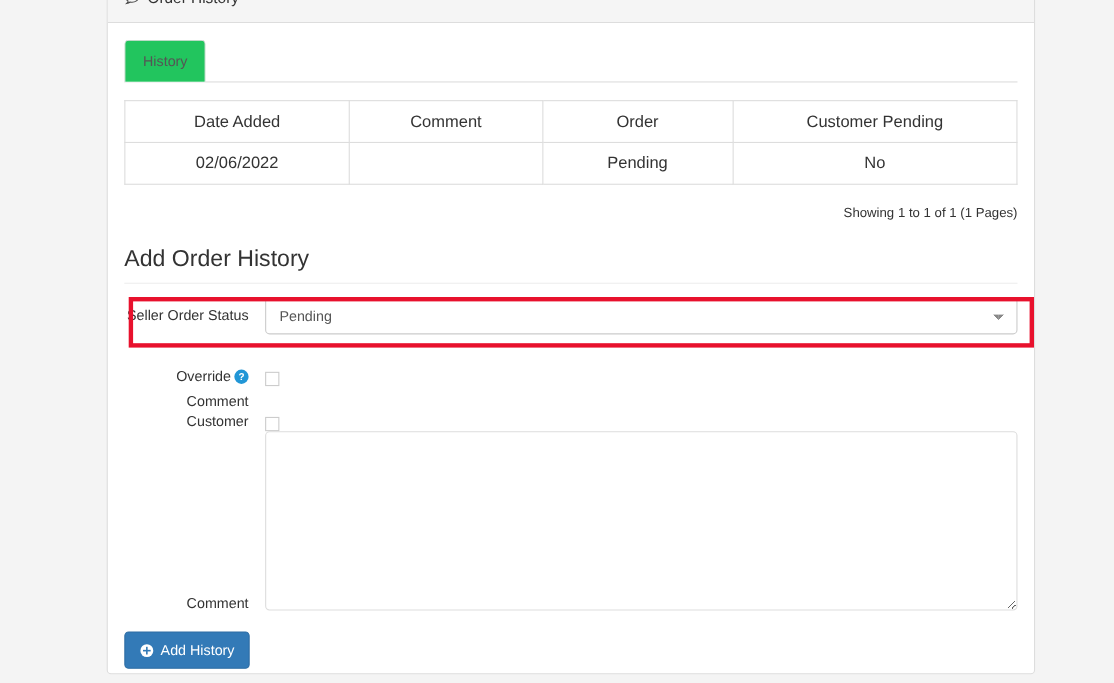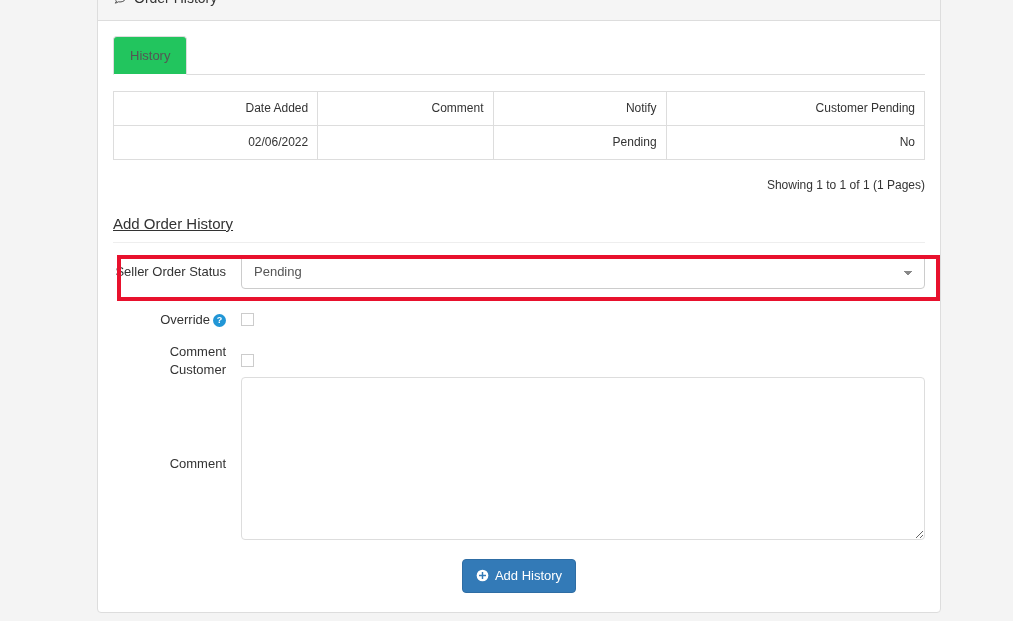--- a/index.html
+++ b/index.html
@@ -88,50 +88,49 @@
   }
   table.history-table {
     width: 100%;
     border-collapse: collapse;
     table-layout: fixed;
   }
   table.history-table th,
   table.history-table td {
     border: 1px solid #dddddd;
     padding: 8px 9px;
-    font-size: 12px;
+    font-size: 15px;
     font-weight: normal;
-    text-align: right;
+    text-align: center;
     color: #333333;
     vertical-align: top;
     line-height: 1.4;
   }
   table.history-table th { background: #ffffff; }
   .col-date { width: 25.2%; }
   .col-comment { width: 21.3%; }
   .col-status { width: 21.0%; }
   .col-notified { width: 32.5%; }
 
   .results-line {
     text-align: right;
     font-size: 12px;
     color: #333333;
     padding-top: 18px;
   }
 
   
   h2.section-title {
-    font-size: 15px;
+    font-size: 21px;
     font-weight: normal;
     color: #333333;
     margin: 23px 0 0 0;
     padding: 0 0 9px 0;
     line-height: 1.2;
     border-bottom: 1px solid #eeeeee;
-    text-decoration: underline;
   }
 
   .form-area {
     position: relative;
     padding-top: 6px;
   }
 
   
   .highlight-box {
     position: absolute;
@@ -139,21 +138,21 @@
     top: 12px;
     width: 823px;
     height: 46px;
     border: 4px solid #e8112d;
     box-sizing: border-box;
     pointer-events: none;
   }
 
   .form-group {
     display: flex;
-    align-items: center;
+    align-items: flex-end;
     margin-bottom: 0;
   }
   .control-label {
     width: 128px;
     flex: 0 0 128px;
     text-align: right;
     font-size: 13px;
     color: #333333;
     padding-right: 15px;
     box-sizing: border-box;
@@ -231,21 +230,21 @@
     background-color: #ffffff;
     border: 1px solid #dddddd;
     border-radius: 4px;
     padding: 6px 12px;
     box-sizing: border-box;
     resize: vertical;
   }
 
   .form-footer {
     display: flex;
-    justify-content: center;
+    justify-content: flex-start;
     padding-top: 16px;
   }
   .btn-primary {
     background: #337ab7;
     border: 1px solid #2e6da4;
     border-radius: 4px;
     color: #ffffff;
     font-family: "Liberation Sans", sans-serif;
     font-size: 13px;
     line-height: 1.4;
@@ -284,21 +283,21 @@
     <ul class="nav-tabs">
       <li class="nav-tab">History</li>
     </ul>
 
     <div class="tab-content">
       <table class="history-table">
         <thead>
           <tr>
             <th class="col-date">Date Added</th>
             <th class="col-comment">Comment</th>
-            <th class="col-status">Notify</th>
+            <th class="col-status">Order</th>
             <th class="col-notified">Customer Pending</th>
           </tr>
         </thead>
         <tbody>
           <tr>
             <td>02/06/2022</td>
             <td></td>
             <td>Pending</td>
             <td>No</td>
           </tr>

